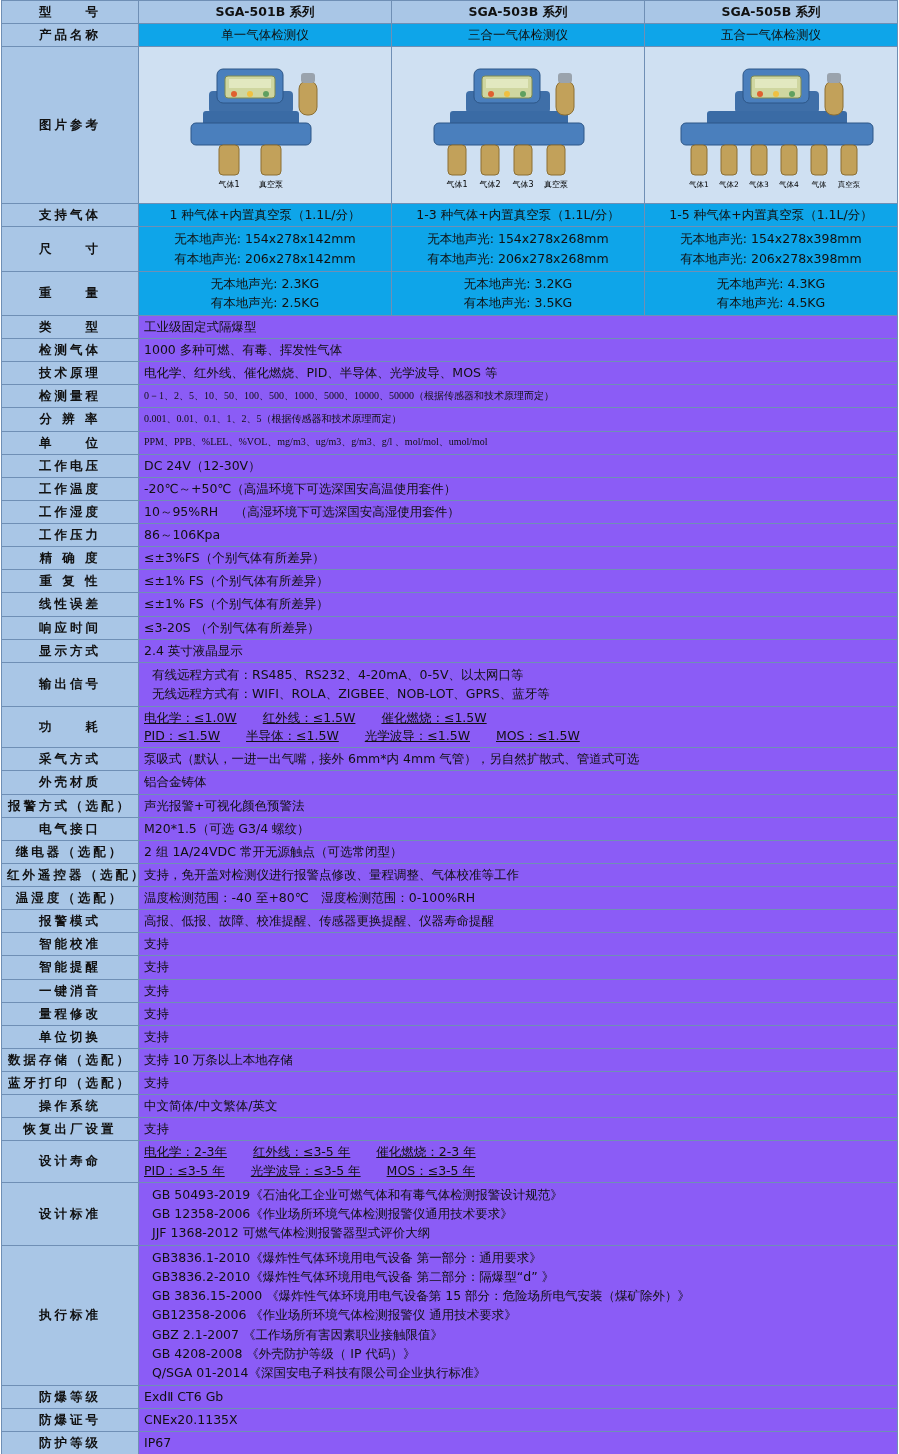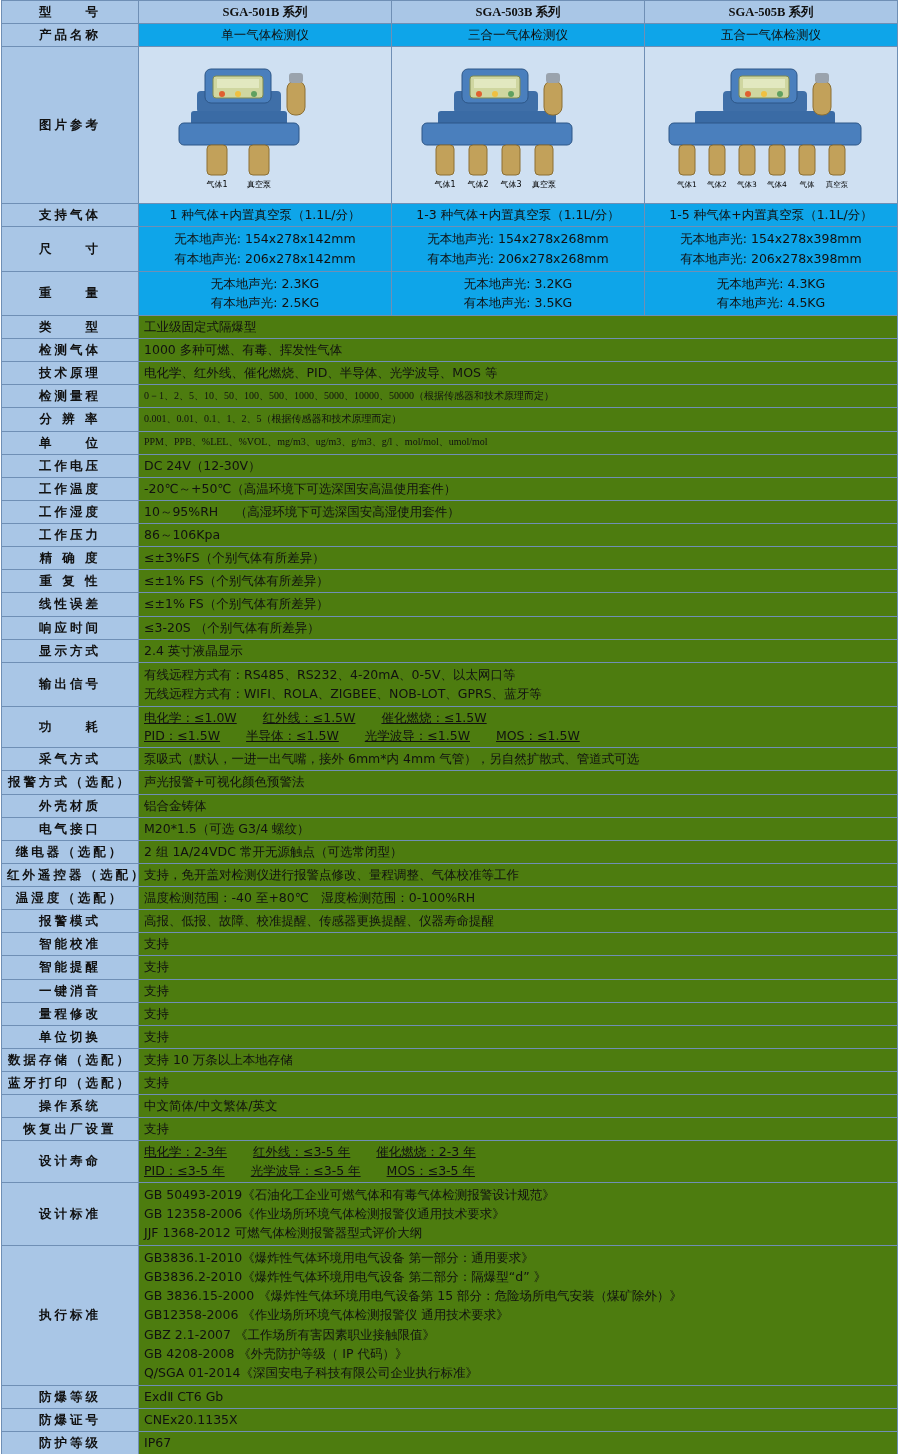--- a/index.html
+++ b/index.html
@@ -1,27 +1,27 @@
 <!DOCTYPE html>
 <html><head>
 <meta charset="utf-8">
 <style>
   html,body{margin:0;padding:0;background:#fff;}
   body{font-family:"DejaVu Sans","Liberation Sans",sans-serif;}
   #sheet{width:899px;min-height:1454px;position:relative;background:#fff;}
   table{border-collapse:collapse;width:897px;margin:0 auto;table-layout:fixed;}
   td{border:1px solid #6f8fb5;font-size:12.5px;color:#111;padding:2px 5px;vertical-align:middle;line-height:1.45;}
   td.lbl{background:#a9c6e6;text-align:center;font-weight:bold;letter-spacing:3px;white-space:nowrap;width:112px;}
-  td.val{background:#4d7c0f;}
+  td.val{background:#8b5cf6;}
   td.ctr{text-align:center;background:#0ea5e9;}
-  td.hdr{background:#a9c6e6;text-align:center;font-weight:bold;font-family:Liberation Serif, serif;}
-  td.pic{background:#cfe0f2;text-align:right;padding:4px 0;}
+  td.hdr{background:#a9c6e6;text-align:center;font-weight:bold;}
+  td.pic{background:#cfe0f2;text-align:right;padding:4px 12px;}
   .kv{display:flex;flex-wrap:wrap;text-decoration:underline;}
   .kv span{margin-right:26px;white-space:nowrap;}
-  .line{display:block;margin:1px 0;}
+  .line{display:block;margin:1px 8px;}
   .mono{font-family:Liberation Serif, serif;font-size:10px;}
   svg{display:block;}
   .cap{font-size:8px;color:#333;}
 </style>
 </head>
 <body>
 
 <div id="sheet">
 <table>
   <colgroup>
@@ -248,26 +248,26 @@
         <span>MOS：≤1.5W</span>
       </div>
     </td>
   </tr>
 
   <tr>
     <td class="lbl">采气方式</td>
     <td class="val" colspan="3">泵吸式（默认，一进一出气嘴，接外 6mm*内 4mm 气管），另自然扩散式、管道式可选</td>
   </tr>
   <tr>
+    <td class="lbl">外壳材质</td>
+    <td class="val" colspan="3">铝合金铸体</td>
+  </tr>
+  <tr>
     <td class="lbl">报警方式（选配）</td>
     <td class="val" colspan="3">声光报警+可视化颜色预警法</td>
-  </tr>
-  <tr>
-    <td class="lbl">外壳材质</td>
-    <td class="val" colspan="3">铝合金铸体</td>
   </tr>
   <tr>
     <td class="lbl">电气接口</td>
     <td class="val" colspan="3">M20*1.5（可选 G3/4 螺纹）</td>
   </tr>
   <tr>
     <td class="lbl">继电器（选配）</td>
     <td class="val" colspan="3">2 组 1A/24VDC 常开无源触点（可选常闭型）</td>
   </tr>
   <tr>

